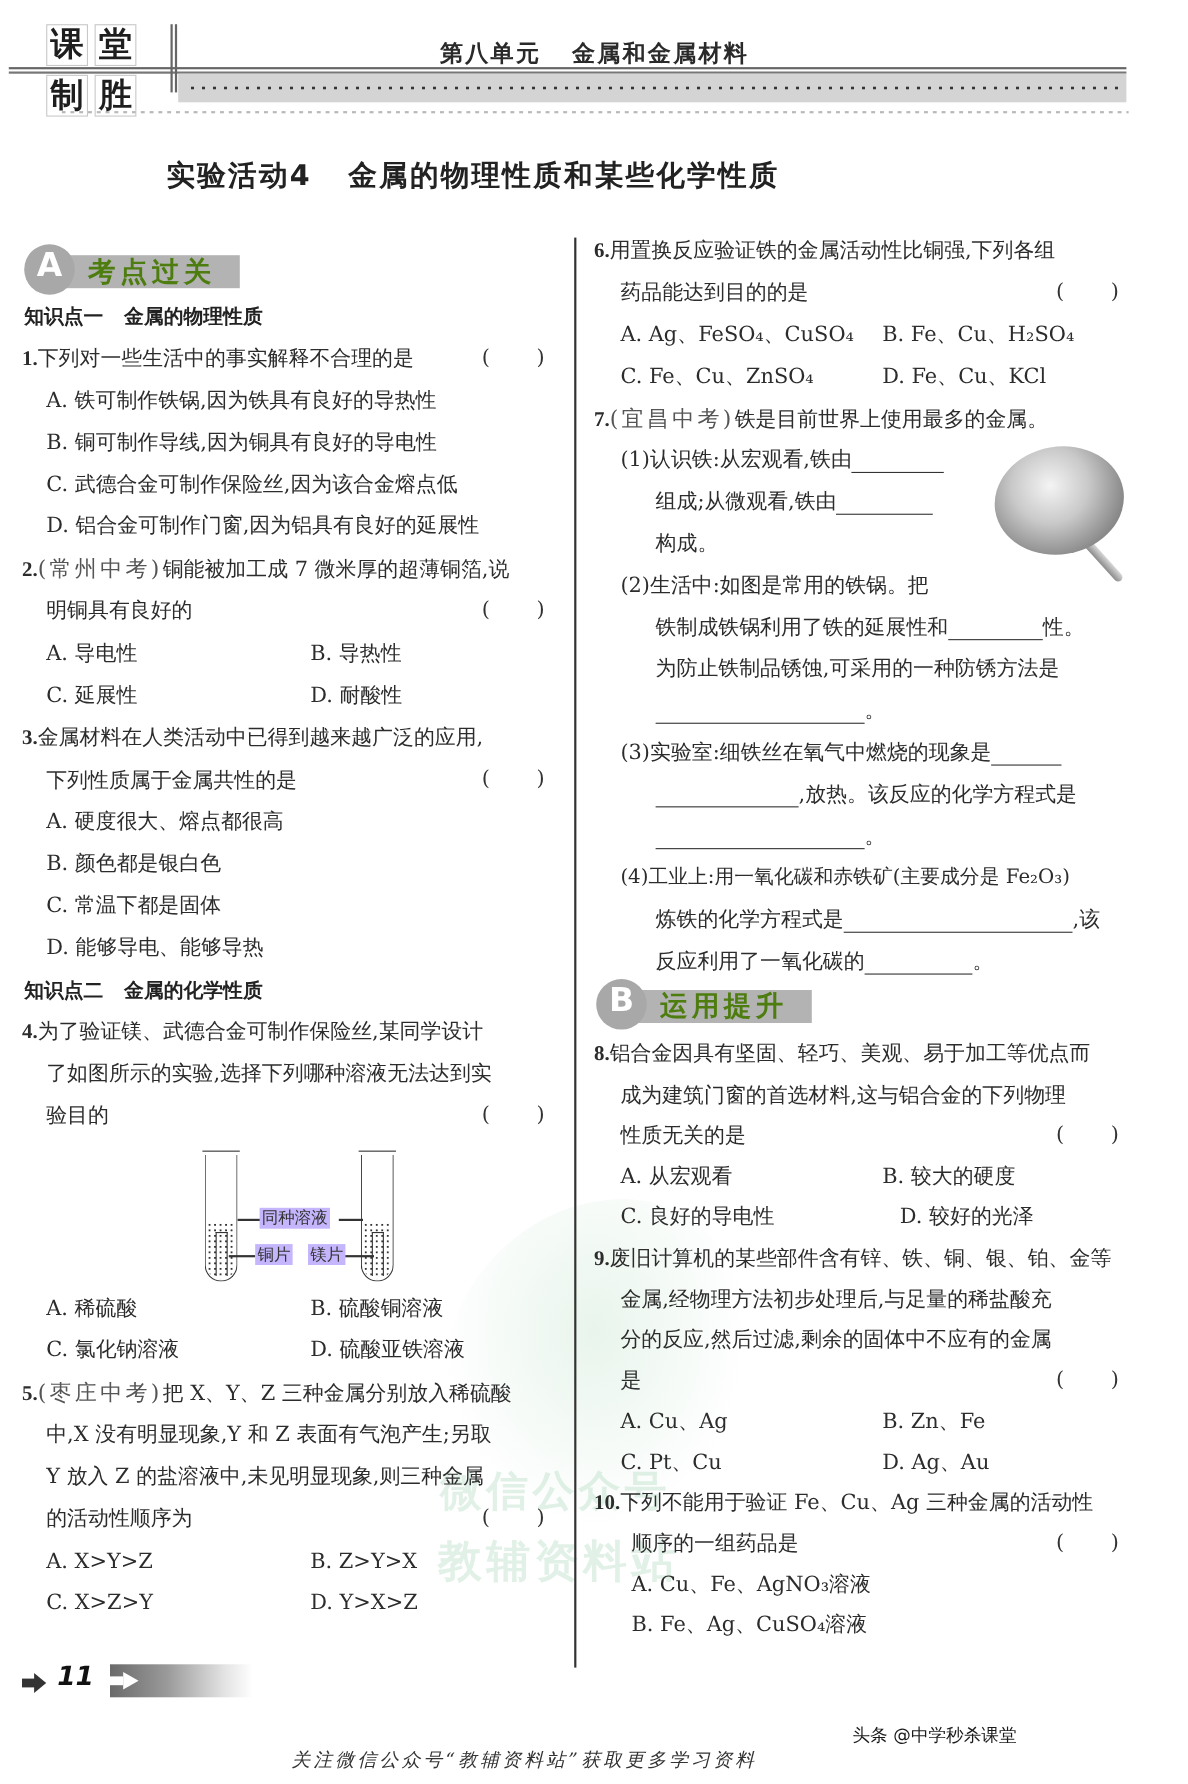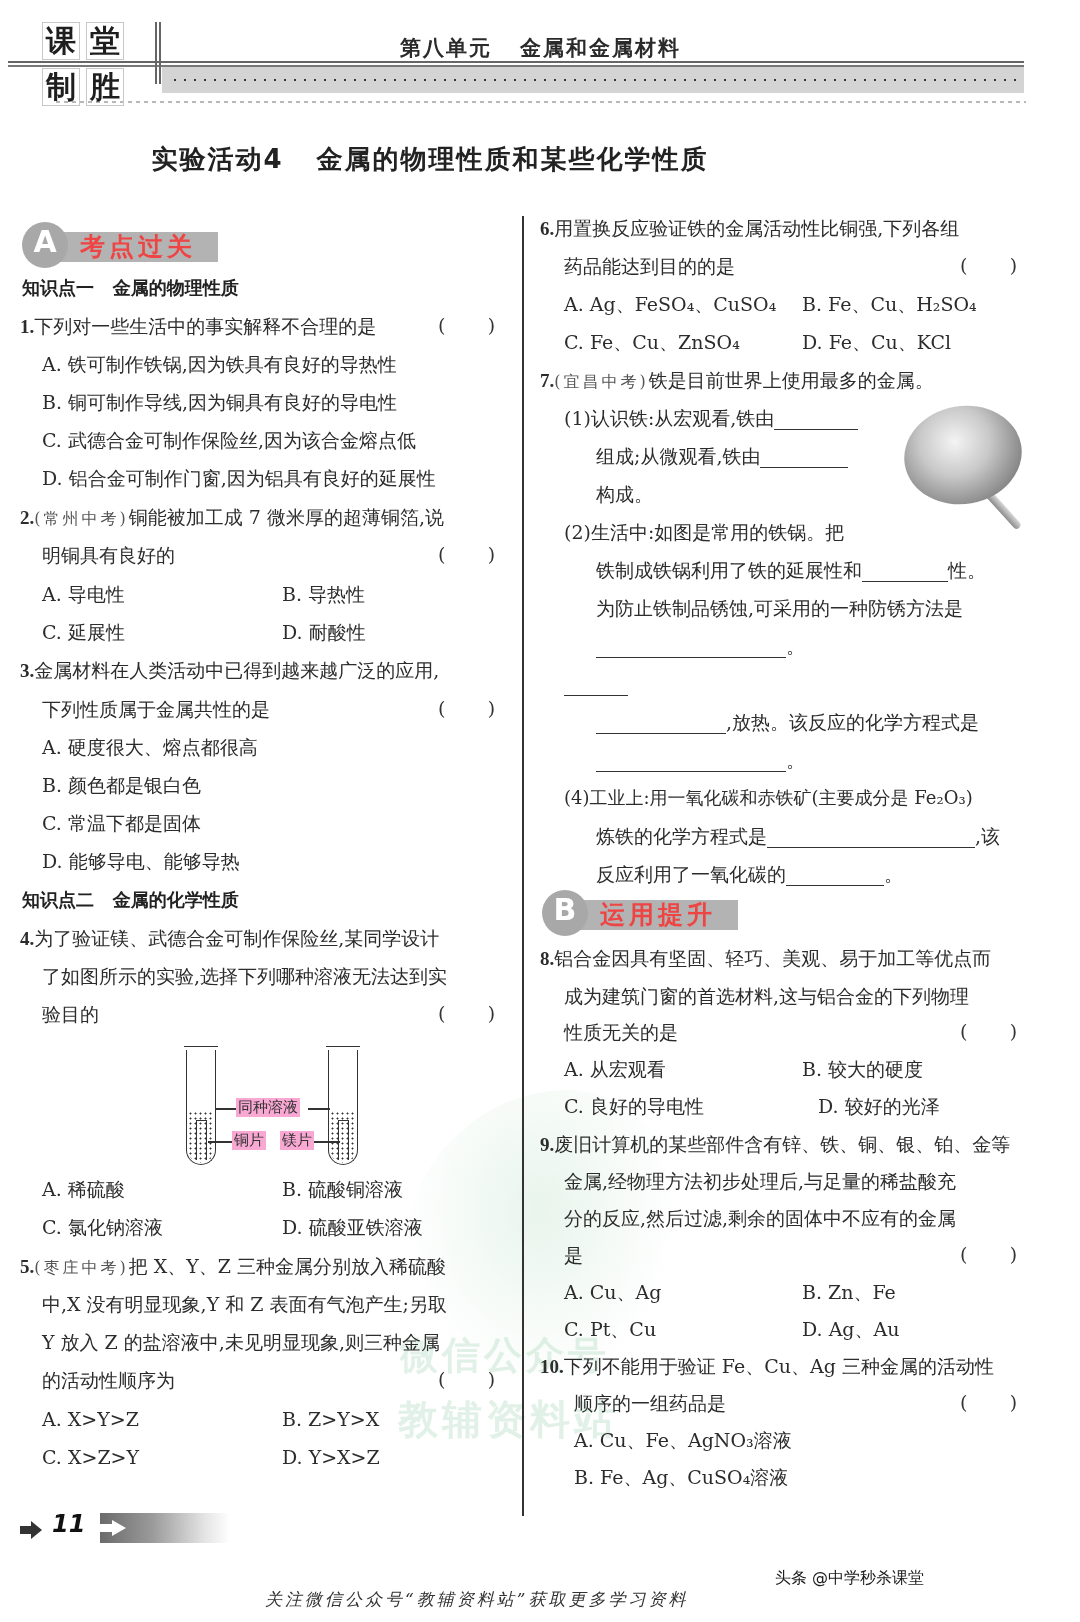--- a/index.html
+++ b/index.html
@@ -28,38 +28,38 @@
   .col { position: absolute; top: 0; }
   .col-left { left: 20px; width: 490px; }
   .col-right { left: 540px; width: 490px; }
 
   .sec-badge { position: absolute; height: 40px; }
   .sec-badge .bar { position: absolute; left: 24px; top: 10px; width: 172px; height: 30px; background: #b3b3b3; }
   .sec-badge .circle { position: absolute; left: 0; top: 0; width: 46px; height: 46px; border-radius: 50%; background: #a8a8a8; }
   .sec-badge .letter { position: absolute; left: 0; top: 2px; width: 46px; text-align: center; font-family: "DejaVu Sans", sans-serif;
     font-weight: bold; font-size: 30px; color: #ffffff; }
   .sec-badge .label { position: absolute; left: 58px; top: 8px; font-family: "DejaVu Sans", sans-serif; font-weight: bold; font-size: 25px;
-    letter-spacing: 4px; color: #ef4444; white-space: nowrap; }
+    letter-spacing: 4px; color: #4d7c0f; white-space: nowrap; }
 
   .kp { position: absolute; font-family: "DejaVu Sans", sans-serif; font-weight: bold; font-size: 18px; color: #222; white-space: pre; text-align: center; }
 
   .line { position: absolute; font-size: 19px; line-height: 24px; white-space: nowrap; color: #2c2c2c; }
   .qnum { font-weight: bold; font-family: "Liberation Serif", serif; }
-  .src { color: #555; letter-spacing: 3px; font-size: 16px; }
+  .src { color: #555; letter-spacing: 3px; font-size: 20px; }
   .paren { position: absolute; font-size: 19px; white-space: pre; color: #333; }
   .blank { display: inline-block; border-bottom: 1.5px solid #333; height: 20px; vertical-align: bottom; }
 
   
   .fig-tubes { position: absolute; left: 180px; top: 1040px; width: 210px; height: 130px; }
   .tube { position: absolute; top: 10px; width: 30px; height: 115px; border: 1.5px solid #333; border-top: none; border-radius: 0 0 15px 15px; }
   .tube-lip { position: absolute; top: 6px; height: 4px; border-top: 1.5px solid #333; }
   .tube-liquid { position: absolute; left: 1px; right: 1px; bottom: 1px; height: 52px; border-radius: 0 0 14px 14px;
     background-image: radial-gradient(circle, #333 0.9px, transparent 1.1px); background-size: 5px 5px; }
   .tube-strip { position: absolute; left: 9px; bottom: 4px; width: 11px; height: 40px; border: 1.5px solid #333; border-bottom: none; }
-  .fig-label { position: absolute; font-size: 15px; color: #333; white-space: nowrap; background: #f9a8d4; padding: 0 2px; }
+  .fig-label { position: absolute; font-size: 15px; color: #333; white-space: nowrap; background: #c4b5fd; padding: 0 2px; }
   .fig-leader { position: absolute; height: 1.5px; background: #333; }
 
   
   .fig-wok { position: absolute; left: 902px; top: 400px; width: 130px; height: 140px; }
   .wok-bowl { position: absolute; left: 2px; top: 6px; width: 118px; height: 98px; border-radius: 50%;
     background: radial-gradient(ellipse at 45% 35%, #f4f4f4 0%, #c9c9c9 38%, #8c8c8c 72%, #5e5e5e 100%); transform: rotate(-10deg); }
   .wok-handle { position: absolute; left: 85px; top: 88px; width: 48px; height: 8px; border-radius: 4px;
     background: linear-gradient(#d8d8d8, #8a8a8a); transform: rotate(48deg); transform-origin: left center; }
 
   
@@ -215,21 +215,21 @@
   <div class="line" style="left:56px; top:482px;">构成。</div>
   <div class="line" style="left:24px; top:520px;">(2)生活中:如图是常用的铁锅。把</div>
   <div class="line" style="left:56px; top:558px;">
     <span>铁制成铁锅利用了铁的延展性和</span><span class="blank" style="width:86px;"></span><span>性。</span>
   </div>
   <div class="line" style="left:56px; top:596px;">为防止铁制品锈蚀,可采用的一种防锈方法是</div>
   <div class="line" style="left:56px; top:634px;">
     <span class="blank" style="width:190px;"></span><span>。</span>
   </div>
   <div class="line" style="left:24px; top:672px;">
-    <span class="blank" style="width:64px;"></span>
+    <span>(3)实验室:细铁丝在氧气中燃烧的现象是</span><span class="blank" style="width:64px;"></span>
   </div>
   <div class="line" style="left:56px; top:710px;">
     <span class="blank" style="width:130px;"></span><span>,放热。该反应的化学方程式是</span>
   </div>
   <div class="line" style="left:56px; top:748px;">
     <span class="blank" style="width:190px;"></span><span>。</span>
   </div>
   <div class="line" style="left:24px; top:786px; font-size:18px;">(4)工业上:用一氧化碳和赤铁矿(主要成分是 Fe₂O₃)</div>
   <div class="line" style="left:56px; top:824px;">
     <span>炼铁的化学方程式是</span><span class="blank" style="width:208px;"></span><span>,该</span>

